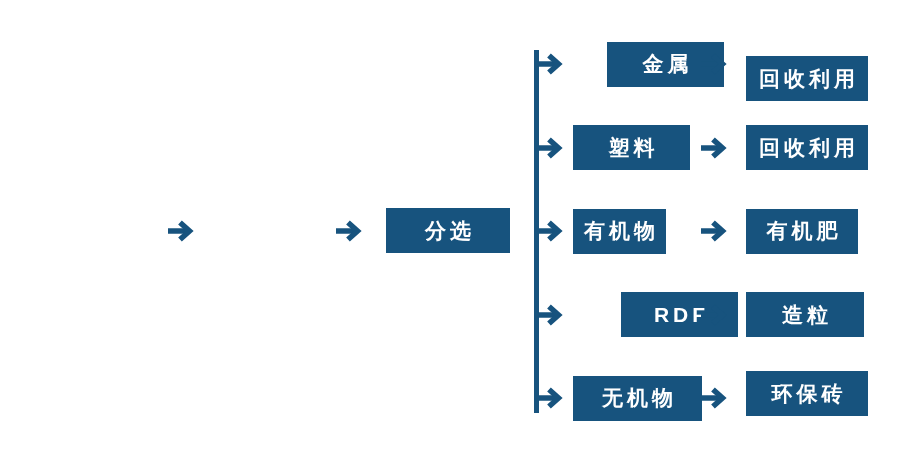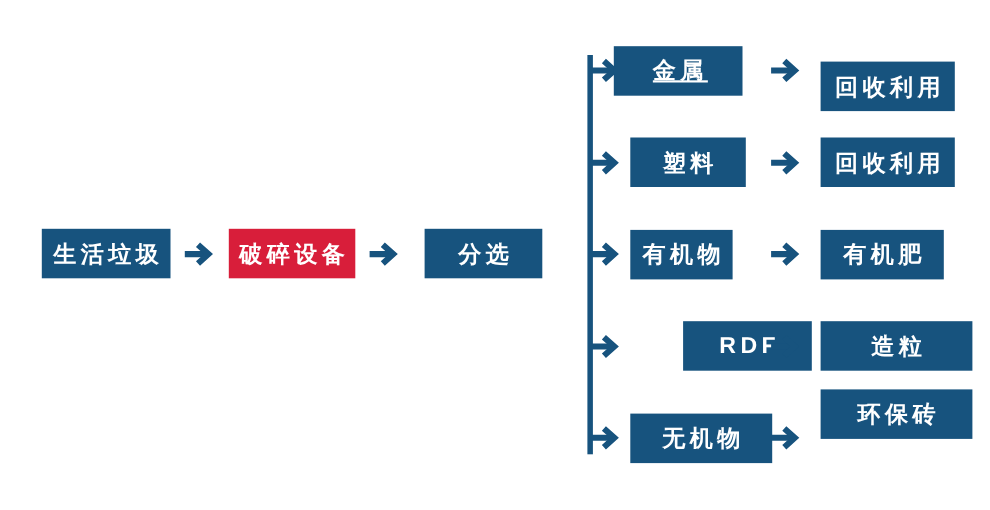--- a/index.html
+++ b/index.html
@@ -51,64 +51,62 @@
     width: 5px;
     height: 363px;
     background: var(--primary-blue, #17537E);
   }
 </style>
 </head>
 <body>
 
 <div id="canvas">
 
-  <div class="box" style="left:38px; top:208px; width:117px;">生活垃圾</div>
 
   <div class="arrow" style="left:167px; top:219px;">
     <svg viewBox="0 0 30 24" aria-hidden="true">
       <line x1="1" y1="12" x2="20" y2="12" stroke="currentColor" stroke-width="5.5"></line>
       <polyline points="13,3.5 22.5,12 13,20.5" fill="none" stroke="currentColor" stroke-width="5.5"></polyline>
     </svg>
   </div>
 
-  <div class="box red" style="left:208px; top:208px; width:115px;">破碎设备</div>
 
   <div class="arrow" style="left:335px; top:219px;">
     <svg viewBox="0 0 30 24" aria-hidden="true">
       <line x1="1" y1="12" x2="20" y2="12" stroke="currentColor" stroke-width="5.5"></line>
       <polyline points="13,3.5 22.5,12 13,20.5" fill="none" stroke="currentColor" stroke-width="5.5"></polyline>
     </svg>
   </div>
 
-  <div class="box" style="left:386px; top:208px; width:107px;">分选</div>
+  <div class="box" style="left:386px; top:208px; width:124px;">分选</div>
 
   <div class="trunk"></div>
 
   <div id="branch-rows">
       <div class="arrow" style="left: 536px; top: 52px;">
         <svg viewBox="0 0 30 24" aria-hidden="true">
           <line x1="1" y1="12" x2="20" y2="12" stroke="currentColor" stroke-width="5.5"></line>
           <polyline points="13,3.5 22.5,12 13,20.5" fill="none" stroke="currentColor" stroke-width="5.5"></polyline>
         </svg>
       </div>
-      <div class="box" style="left: 558px; top: 41.5px; width: 117px; text-decoration: underline;">金属</div>
+      <div class="box" style="left: 607px; top: 41.5px; width: 117px;">金属</div>
       <div class="arrow" style="left: 700px; top: 52px;">
         <svg viewBox="0 0 30 24" aria-hidden="true">
           <line x1="1" y1="12" x2="20" y2="12" stroke="currentColor" stroke-width="5.5"></line>
           <polyline points="13,3.5 22.5,12 13,20.5" fill="none" stroke="currentColor" stroke-width="5.5"></polyline>
         </svg>
       </div>
       <div class="box" style="left: 746px; top: 56px; width: 122px;">回收利用</div>
       <div class="arrow" style="left: 536px; top: 135.5px;">
         <svg viewBox="0 0 30 24" aria-hidden="true">
           <line x1="1" y1="12" x2="20" y2="12" stroke="currentColor" stroke-width="5.5"></line>
           <polyline points="13,3.5 22.5,12 13,20.5" fill="none" stroke="currentColor" stroke-width="5.5"></polyline>
         </svg>
       </div>
-      <div class="box" style="left: 573px; top: 125px; width: 105px;">塑料</div>
+      <div class="box" style="left: 573px; top: 125px; width: 117px;">塑料</div>
       <div class="arrow" style="left: 700px; top: 135.5px;">
         <svg viewBox="0 0 30 24" aria-hidden="true">
           <line x1="1" y1="12" x2="20" y2="12" stroke="currentColor" stroke-width="5.5"></line>
           <polyline points="13,3.5 22.5,12 13,20.5" fill="none" stroke="currentColor" stroke-width="5.5"></polyline>
         </svg>
       </div>
       <div class="box" style="left: 746px; top: 125px; width: 122px;">回收利用</div>
       <div class="arrow" style="left: 536px; top: 219px;">
         <svg viewBox="0 0 30 24" aria-hidden="true">
           <line x1="1" y1="12" x2="20" y2="12" stroke="currentColor" stroke-width="5.5"></line>
@@ -129,30 +127,30 @@
           <polyline points="13,3.5 22.5,12 13,20.5" fill="none" stroke="currentColor" stroke-width="5.5"></polyline>
         </svg>
       </div>
       <div class="box" style="left: 573px; top: 292px; width: 117px; margin-left: 48px;">RDF</div>
       <div class="arrow" style="left: 700px; top: 302.5px;">
         <svg viewBox="0 0 30 24" aria-hidden="true">
           <line x1="1" y1="12" x2="20" y2="12" stroke="currentColor" stroke-width="5.5"></line>
           <polyline points="13,3.5 22.5,12 13,20.5" fill="none" stroke="currentColor" stroke-width="5.5"></polyline>
         </svg>
       </div>
-      <div class="box" style="left: 746px; top: 292px; width: 138px;">造粒</div>
+      <div class="box" style="left: 746px; top: 292px; width: 118px;">造粒</div>
       <div class="arrow" style="left: 536px; top: 386px;">
         <svg viewBox="0 0 30 24" aria-hidden="true">
           <line x1="1" y1="12" x2="20" y2="12" stroke="currentColor" stroke-width="5.5"></line>
           <polyline points="13,3.5 22.5,12 13,20.5" fill="none" stroke="currentColor" stroke-width="5.5"></polyline>
         </svg>
       </div>
       <div class="box" style="left: 573px; top: 375.5px; width: 129px;">无机物</div>
       <div class="arrow" style="left: 700px; top: 386px;">
         <svg viewBox="0 0 30 24" aria-hidden="true">
           <line x1="1" y1="12" x2="20" y2="12" stroke="currentColor" stroke-width="5.5"></line>
           <polyline points="13,3.5 22.5,12 13,20.5" fill="none" stroke="currentColor" stroke-width="5.5"></polyline>
         </svg>
       </div>
-      <div class="box" style="left: 746px; top: 354px; width: 138px;">环保砖</div>
+      <div class="box" style="left: 746px; top: 371px; width: 122px;">环保砖</div>
     </div>
 
 </div>
 
 </body></html>

